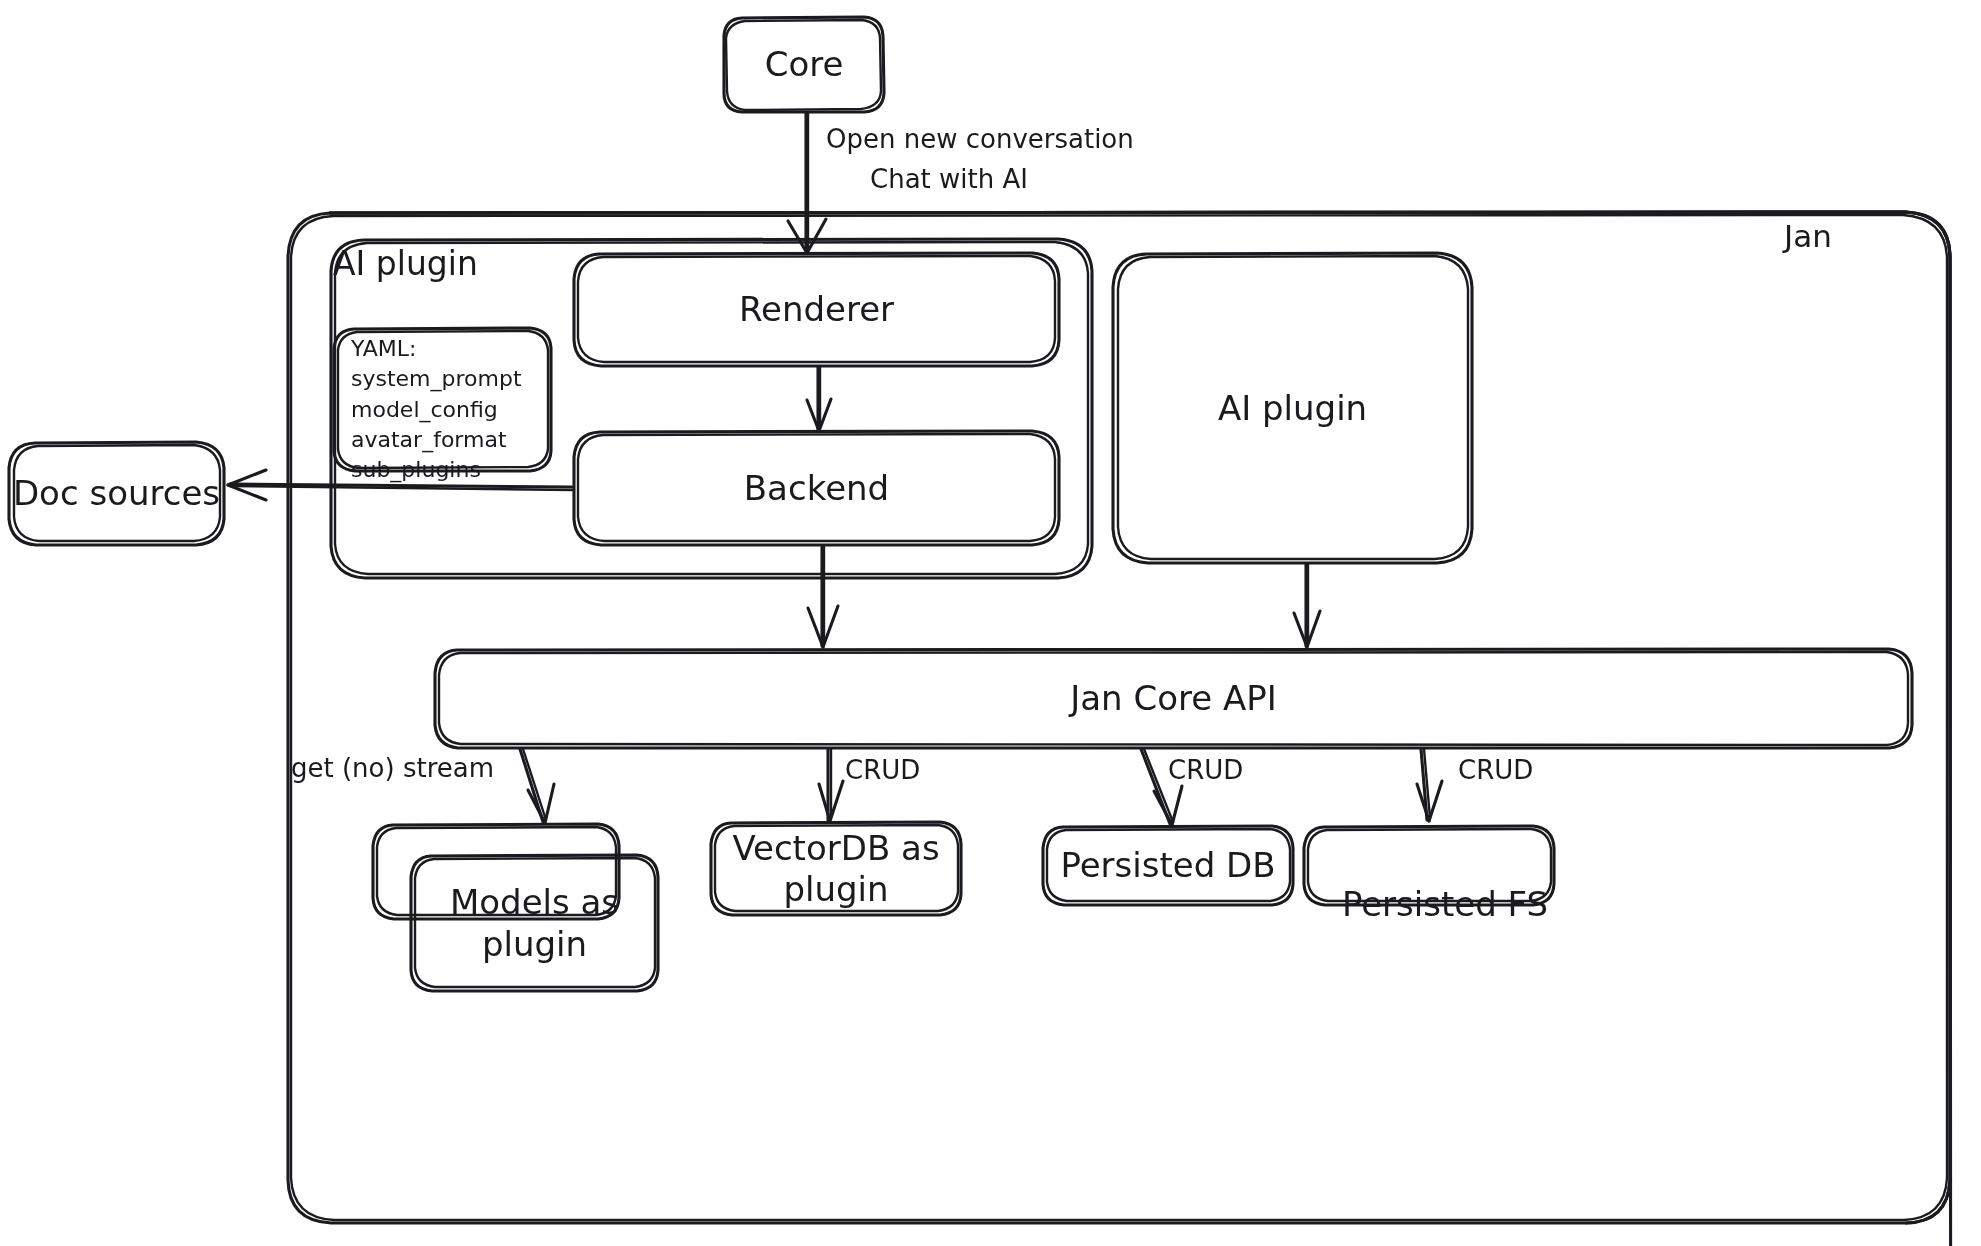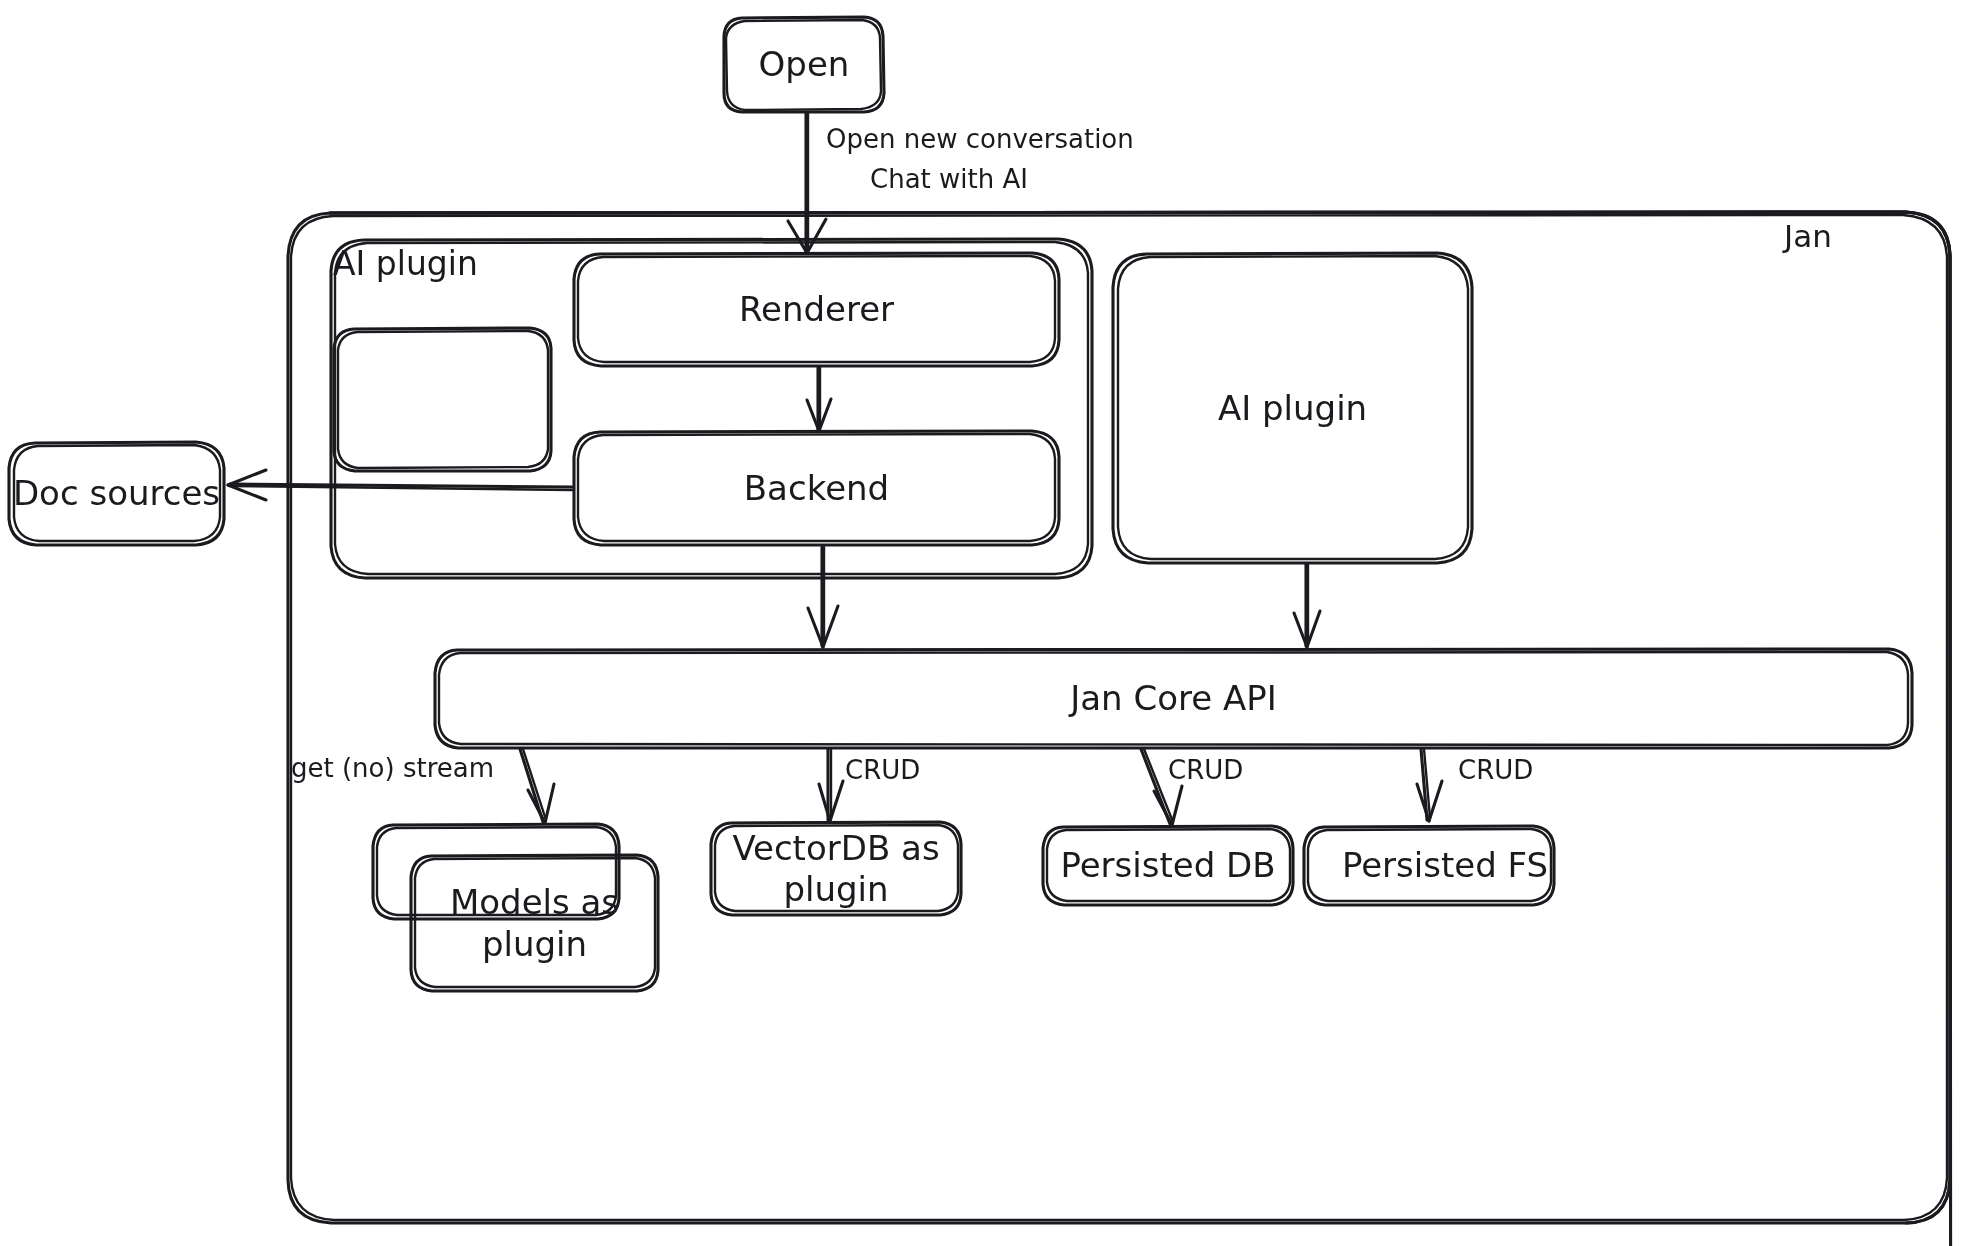--- a/index.html
+++ b/index.html
@@ -195,46 +195,51 @@
     </g>
 
     <g>
       <path class="st s1" d="M1421 749 L1427 820"></path>
       <path class="st s2" d="M1424 749 L1430 818"></path>
       <path class="st s1" d="M1417 784 L1429 821"></path>
       <path class="st s1" d="M1442 781 L1429 821"></path>
     </g>
   </svg>
 
-  <div class="lbl box-title centerbox" style="left:724px; top:18px; width:160px; height:94px;">Open</div>
+  <div class="lbl box-title centerbox" style="left:724px; top:18px; width:160px; height:94px;">Core</div>
 
   <div class="lbl container-title" style="left:1784px; top:218px;">Jan</div>
 
   <div class="lbl container-title" style="left:333px; top:244px; font-size:33px;">AI plugin</div>
 
+  <div class="lbl yaml" style="left:351px; top:334px; width:196px;">YAML:
+system_prompt
+model_config
+avatar_format
+sub_plugins</div>
 
   <div class="lbl box-title centerbox" style="left:574px; top:254px; width:485px; height:112px;">Renderer</div>
 
   <div class="lbl box-title centerbox" style="left:574px; top:432px; width:485px; height:113px;">Backend</div>
 
   <div class="lbl box-title centerbox" style="left:1113px; top:254px; width:359px; height:309px;">AI plugin</div>
 
   <div class="lbl box-title centerbox" style="left:435px; top:650px; width:1477px; height:98px;">Jan Core API</div>
 
   <div class="lbl box-title centerbox" style="left:9px; top:443px; width:215px; height:102px;">Doc sources</div>
 
   <div class="lbl box-title centerbox" style="left:411px; top:856px; width:247px; height:135px;">Models as
 plugin</div>
 
   <div class="lbl box-title centerbox" style="left:711px; top:823px; width:250px; height:92px;">VectorDB as
 plugin</div>
 
   <div class="lbl box-title centerbox" style="left:1043px; top:827px; width:250px; height:78px;">Persisted DB</div>
 
-  <div class="lbl box-title centerbox" style="left:1304px; top:827px; width:250px; height:78px;padding-left:16px;">Persisted FS</div>
+  <div class="lbl box-title centerbox" style="left:1304px; top:866px; width:250px; height:78px;padding-left:16px;">Persisted FS</div>
 
   <div class="lbl edge-label" style="left:826px; top:124px;">Open new conversation</div>
 
   <div class="lbl edge-label" style="left:826px; top:164px;margin-left:44px;">Chat with AI</div>
 
   <div class="lbl edge-label" style="left:291px; top:753px;">get (no) stream</div>
 
   <div class="lbl edge-label" style="left:845px; top:755px;">CRUD</div>
 
   <div class="lbl edge-label" style="left:1168px; top:755px;">CRUD</div>

